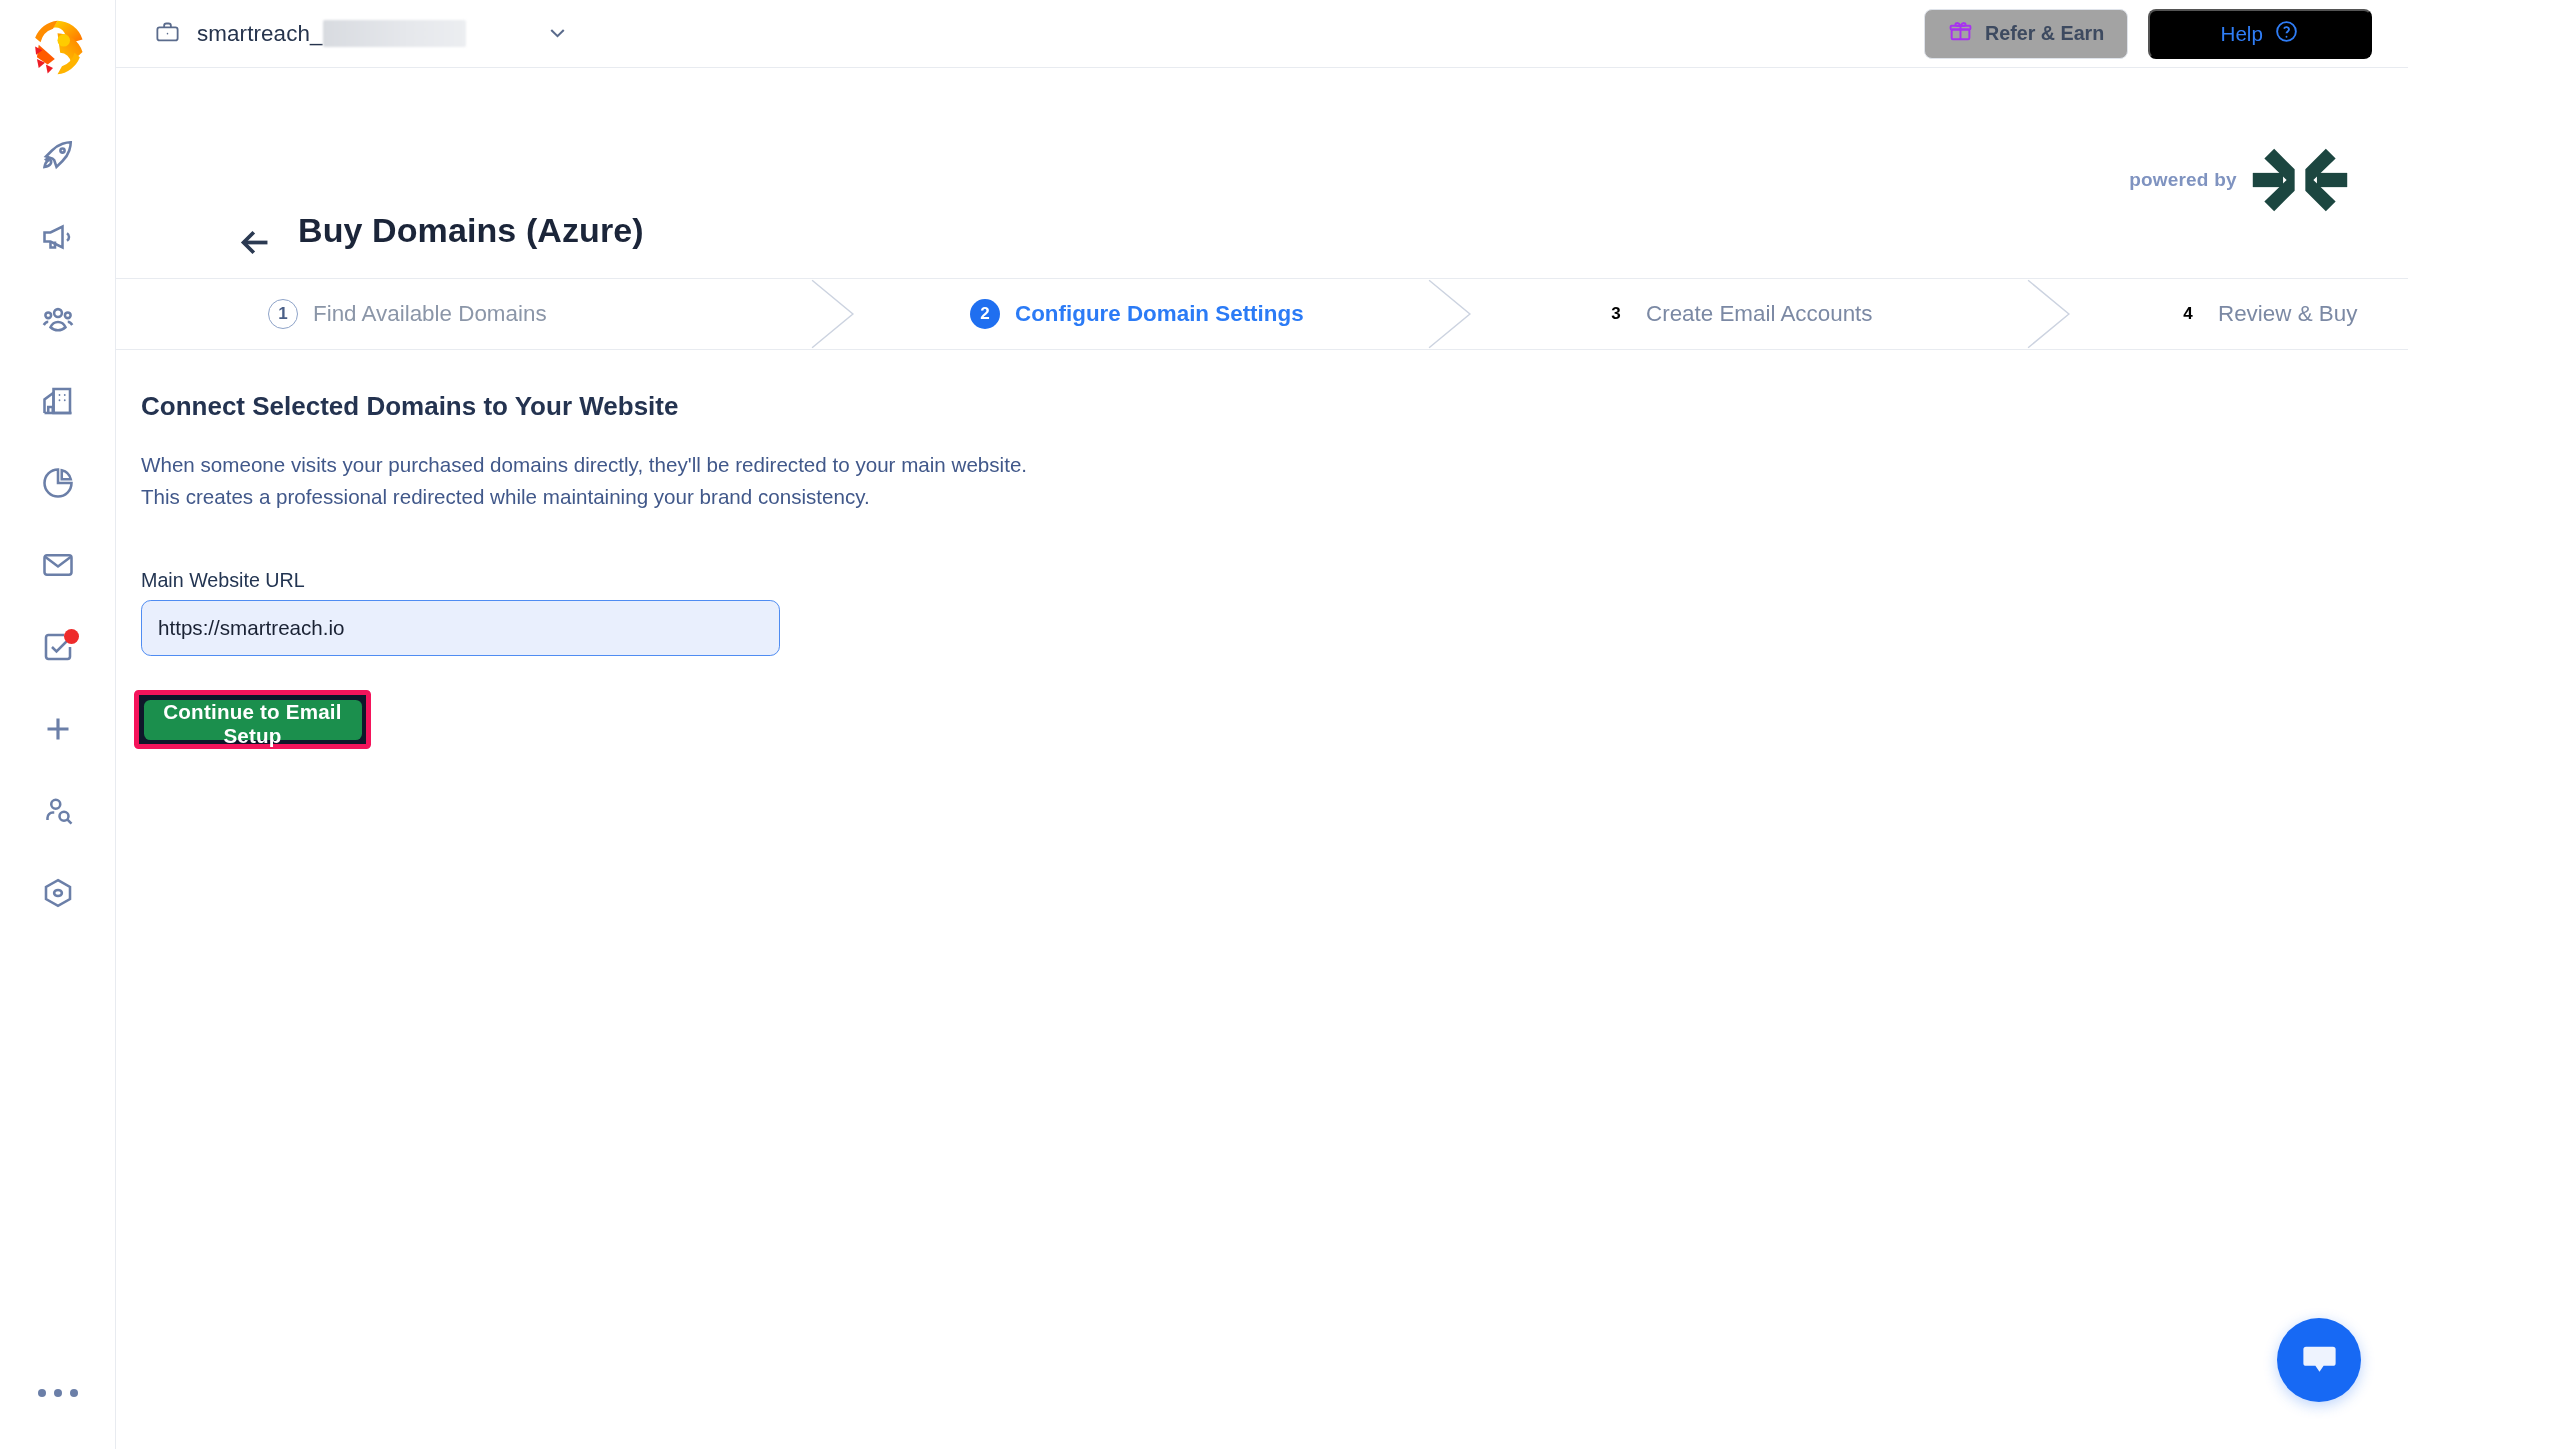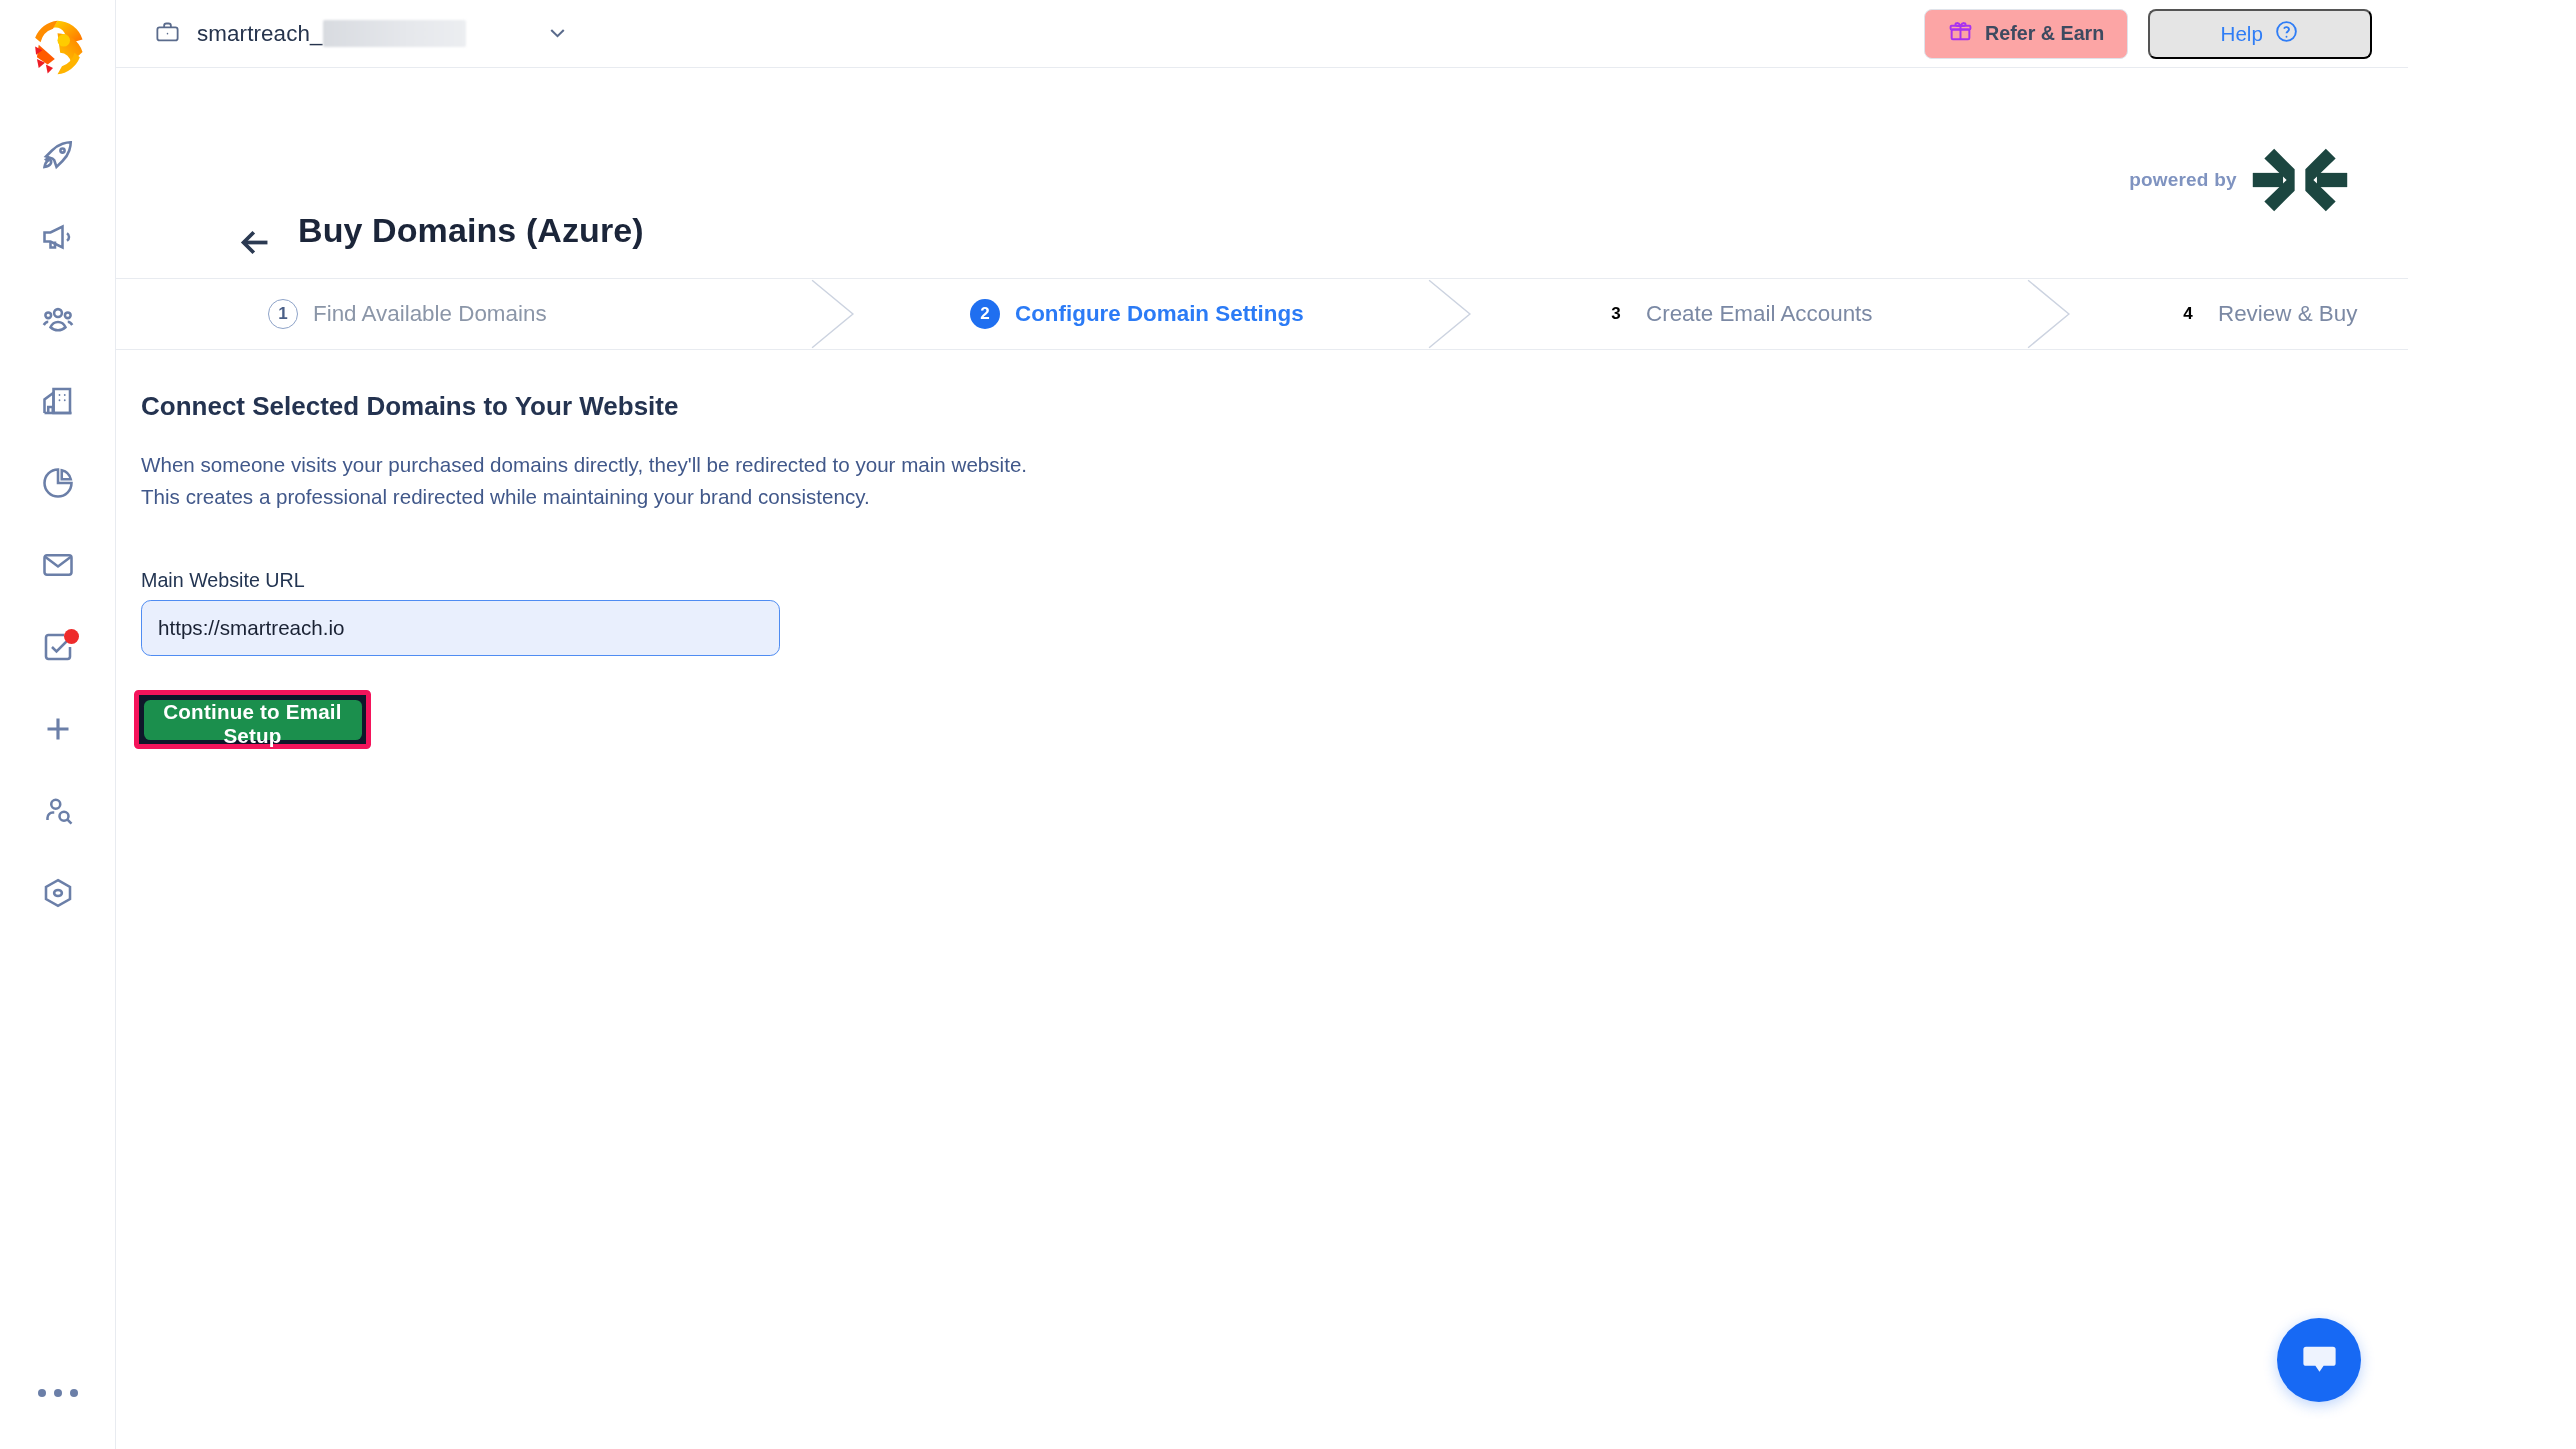--- a/index.html
+++ b/index.html
@@ -63,28 +63,28 @@
   }
   .ws-chev { margin-left: 63px; }
   .ws-chev svg { stroke: #5a6b8c; fill: none; stroke-width: 2; }
 
   .topbar-right {
     margin-left: auto; display: flex; align-items: center; gap: 19.7px; margin-right: 36px;
   }
   .btn-refer {
     display: flex; align-items: center; gap: 12.5px;
     height: 50px; padding: 0 23px;
-    border: 0.9px solid #dfe3ea; border-radius: 8px; background: #fca5a5;
+    border: 0.9px solid #dfe3ea; border-radius: 8px; background: #a3a3a3;
     font-size: 19.7px; font-weight: 700; color: #3d4a60; cursor: pointer;
   }
   .btn-refer svg { stroke: #a832f0; fill: none; stroke-width: 1.9; }
   .btn-help {
     display: flex; align-items: center; justify-content: center; gap: 11.6px;
     height: 50px; width: 224px;
-    border-radius: 8px; background: #e5e5e5;
+    border-radius: 8px; background: #000000;
     font-size: 20.6px; color: #2f7df6; cursor: pointer;
   }
   .btn-help svg { stroke: #2f7df6; fill: none; stroke-width: 1.8; }
 
   
   .page-head {
     position: absolute; left: 116px; top: 68px; right: 0; height: 210px;
     background: #fff;
   }
   .back-arrow {

